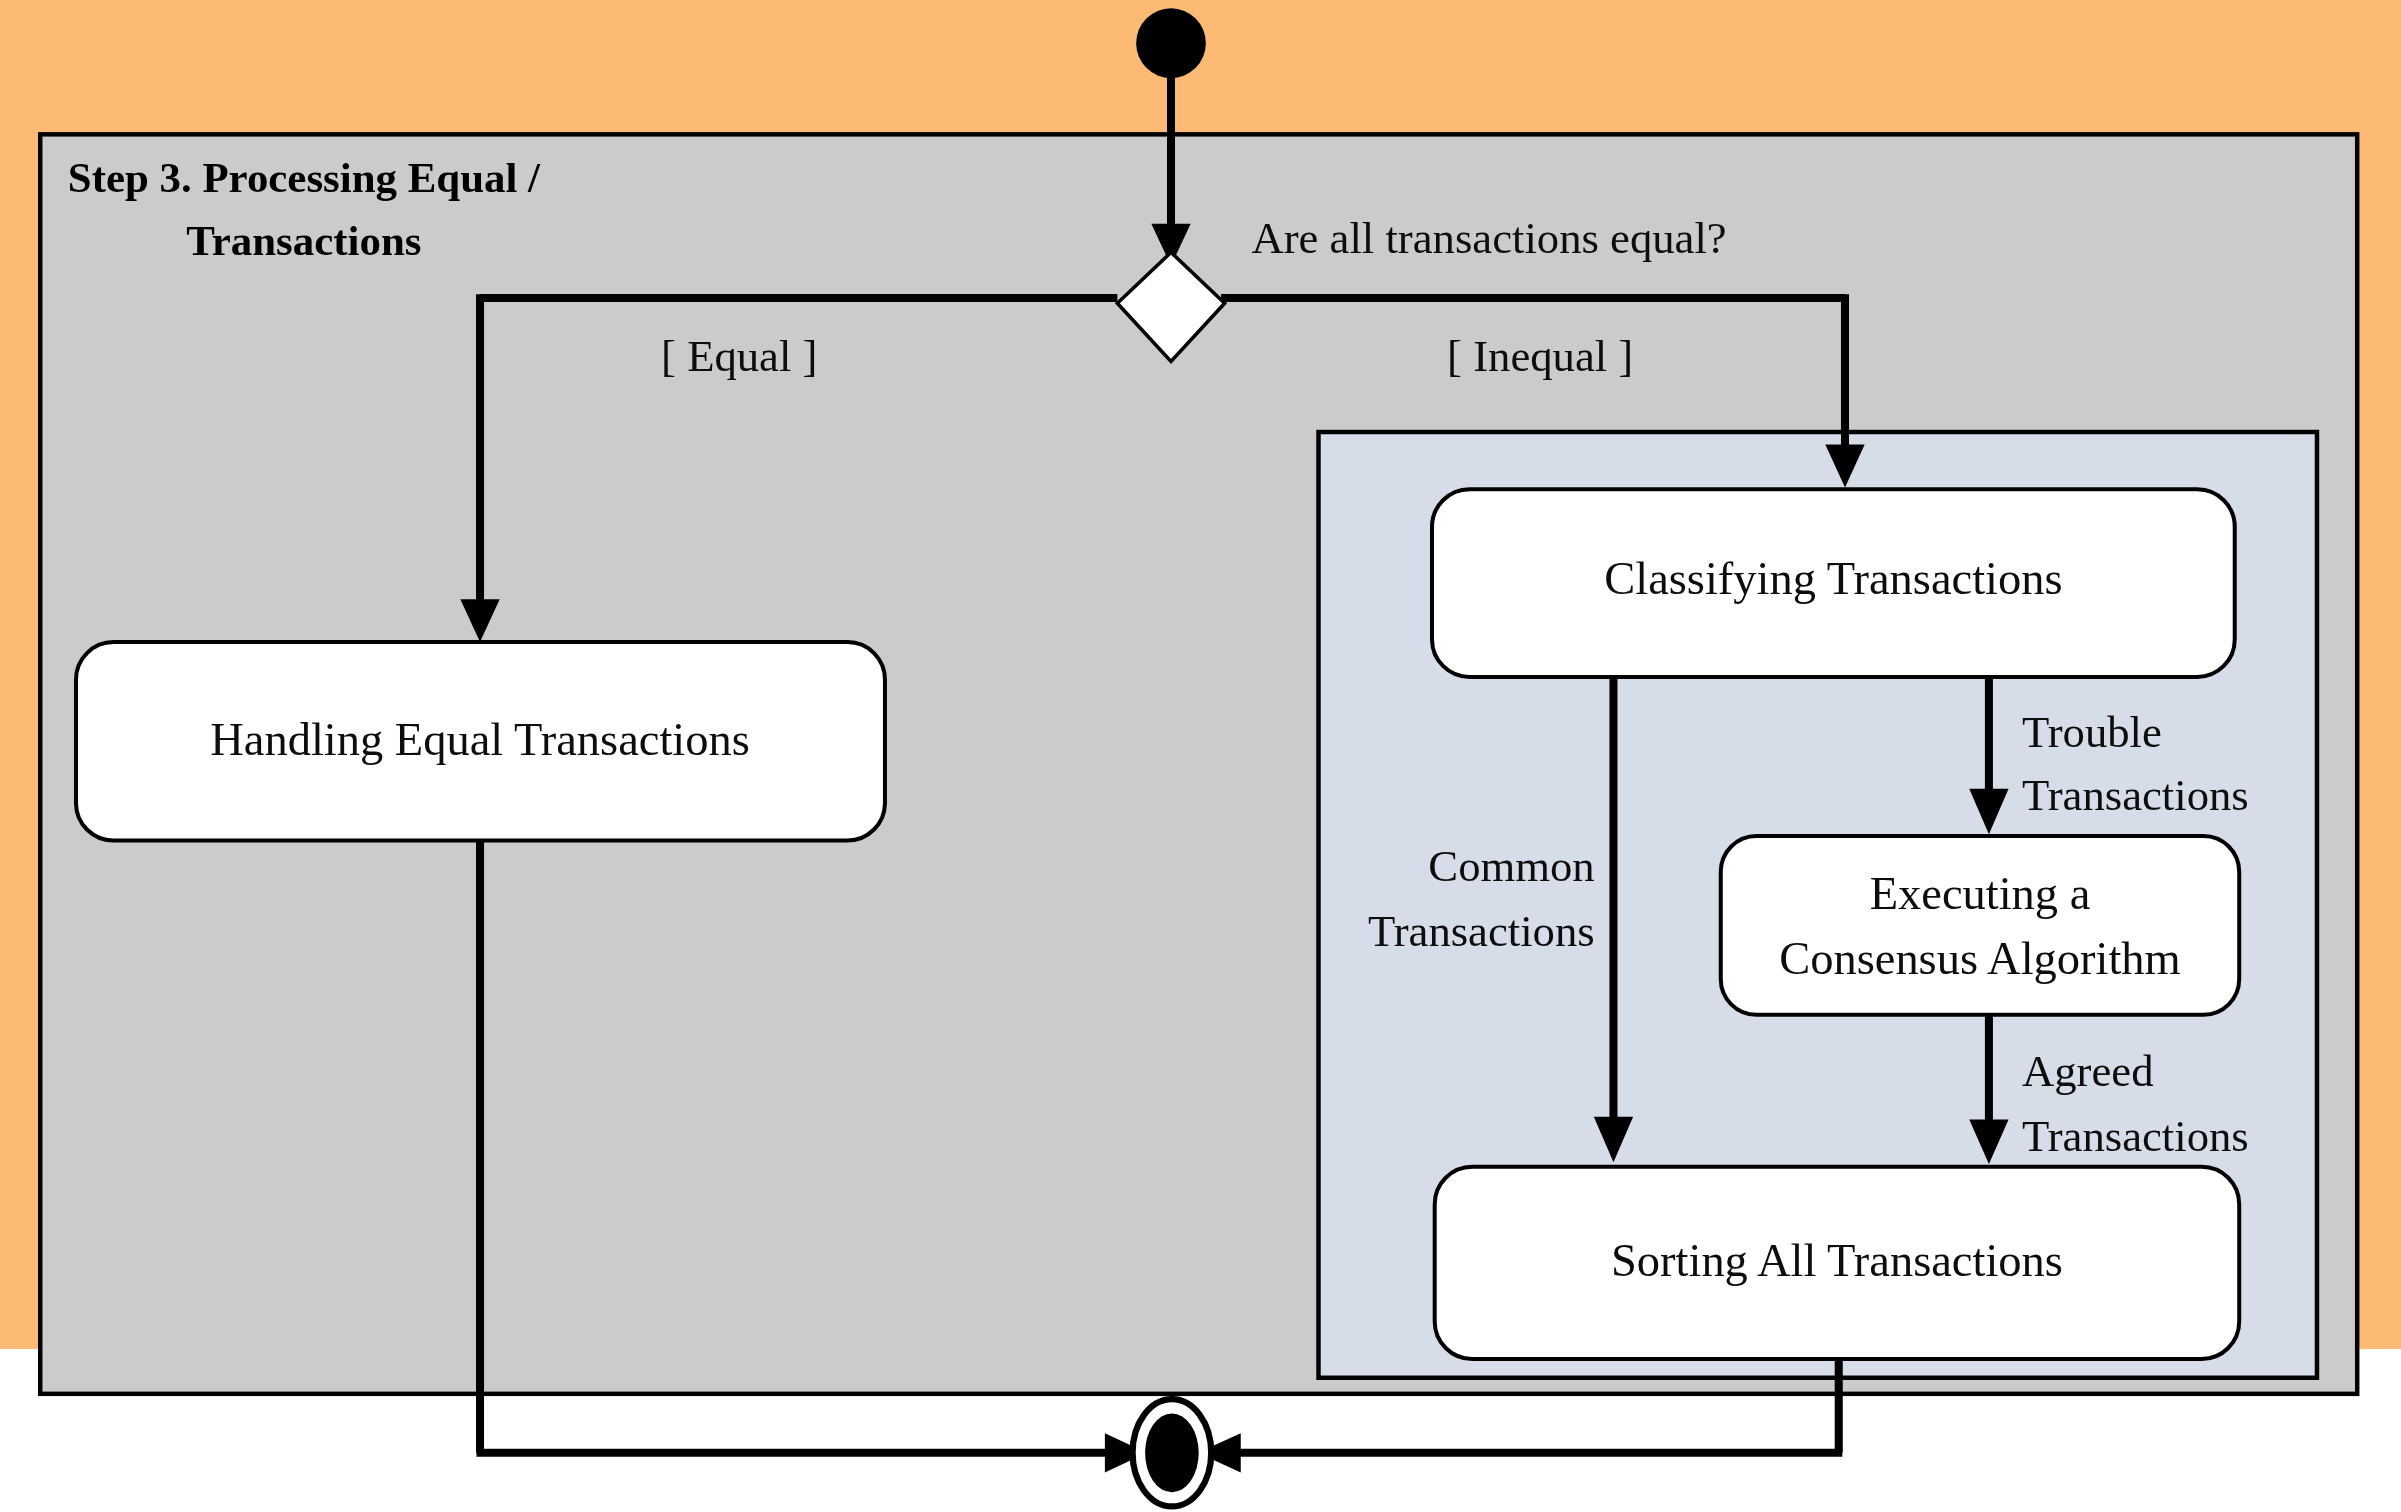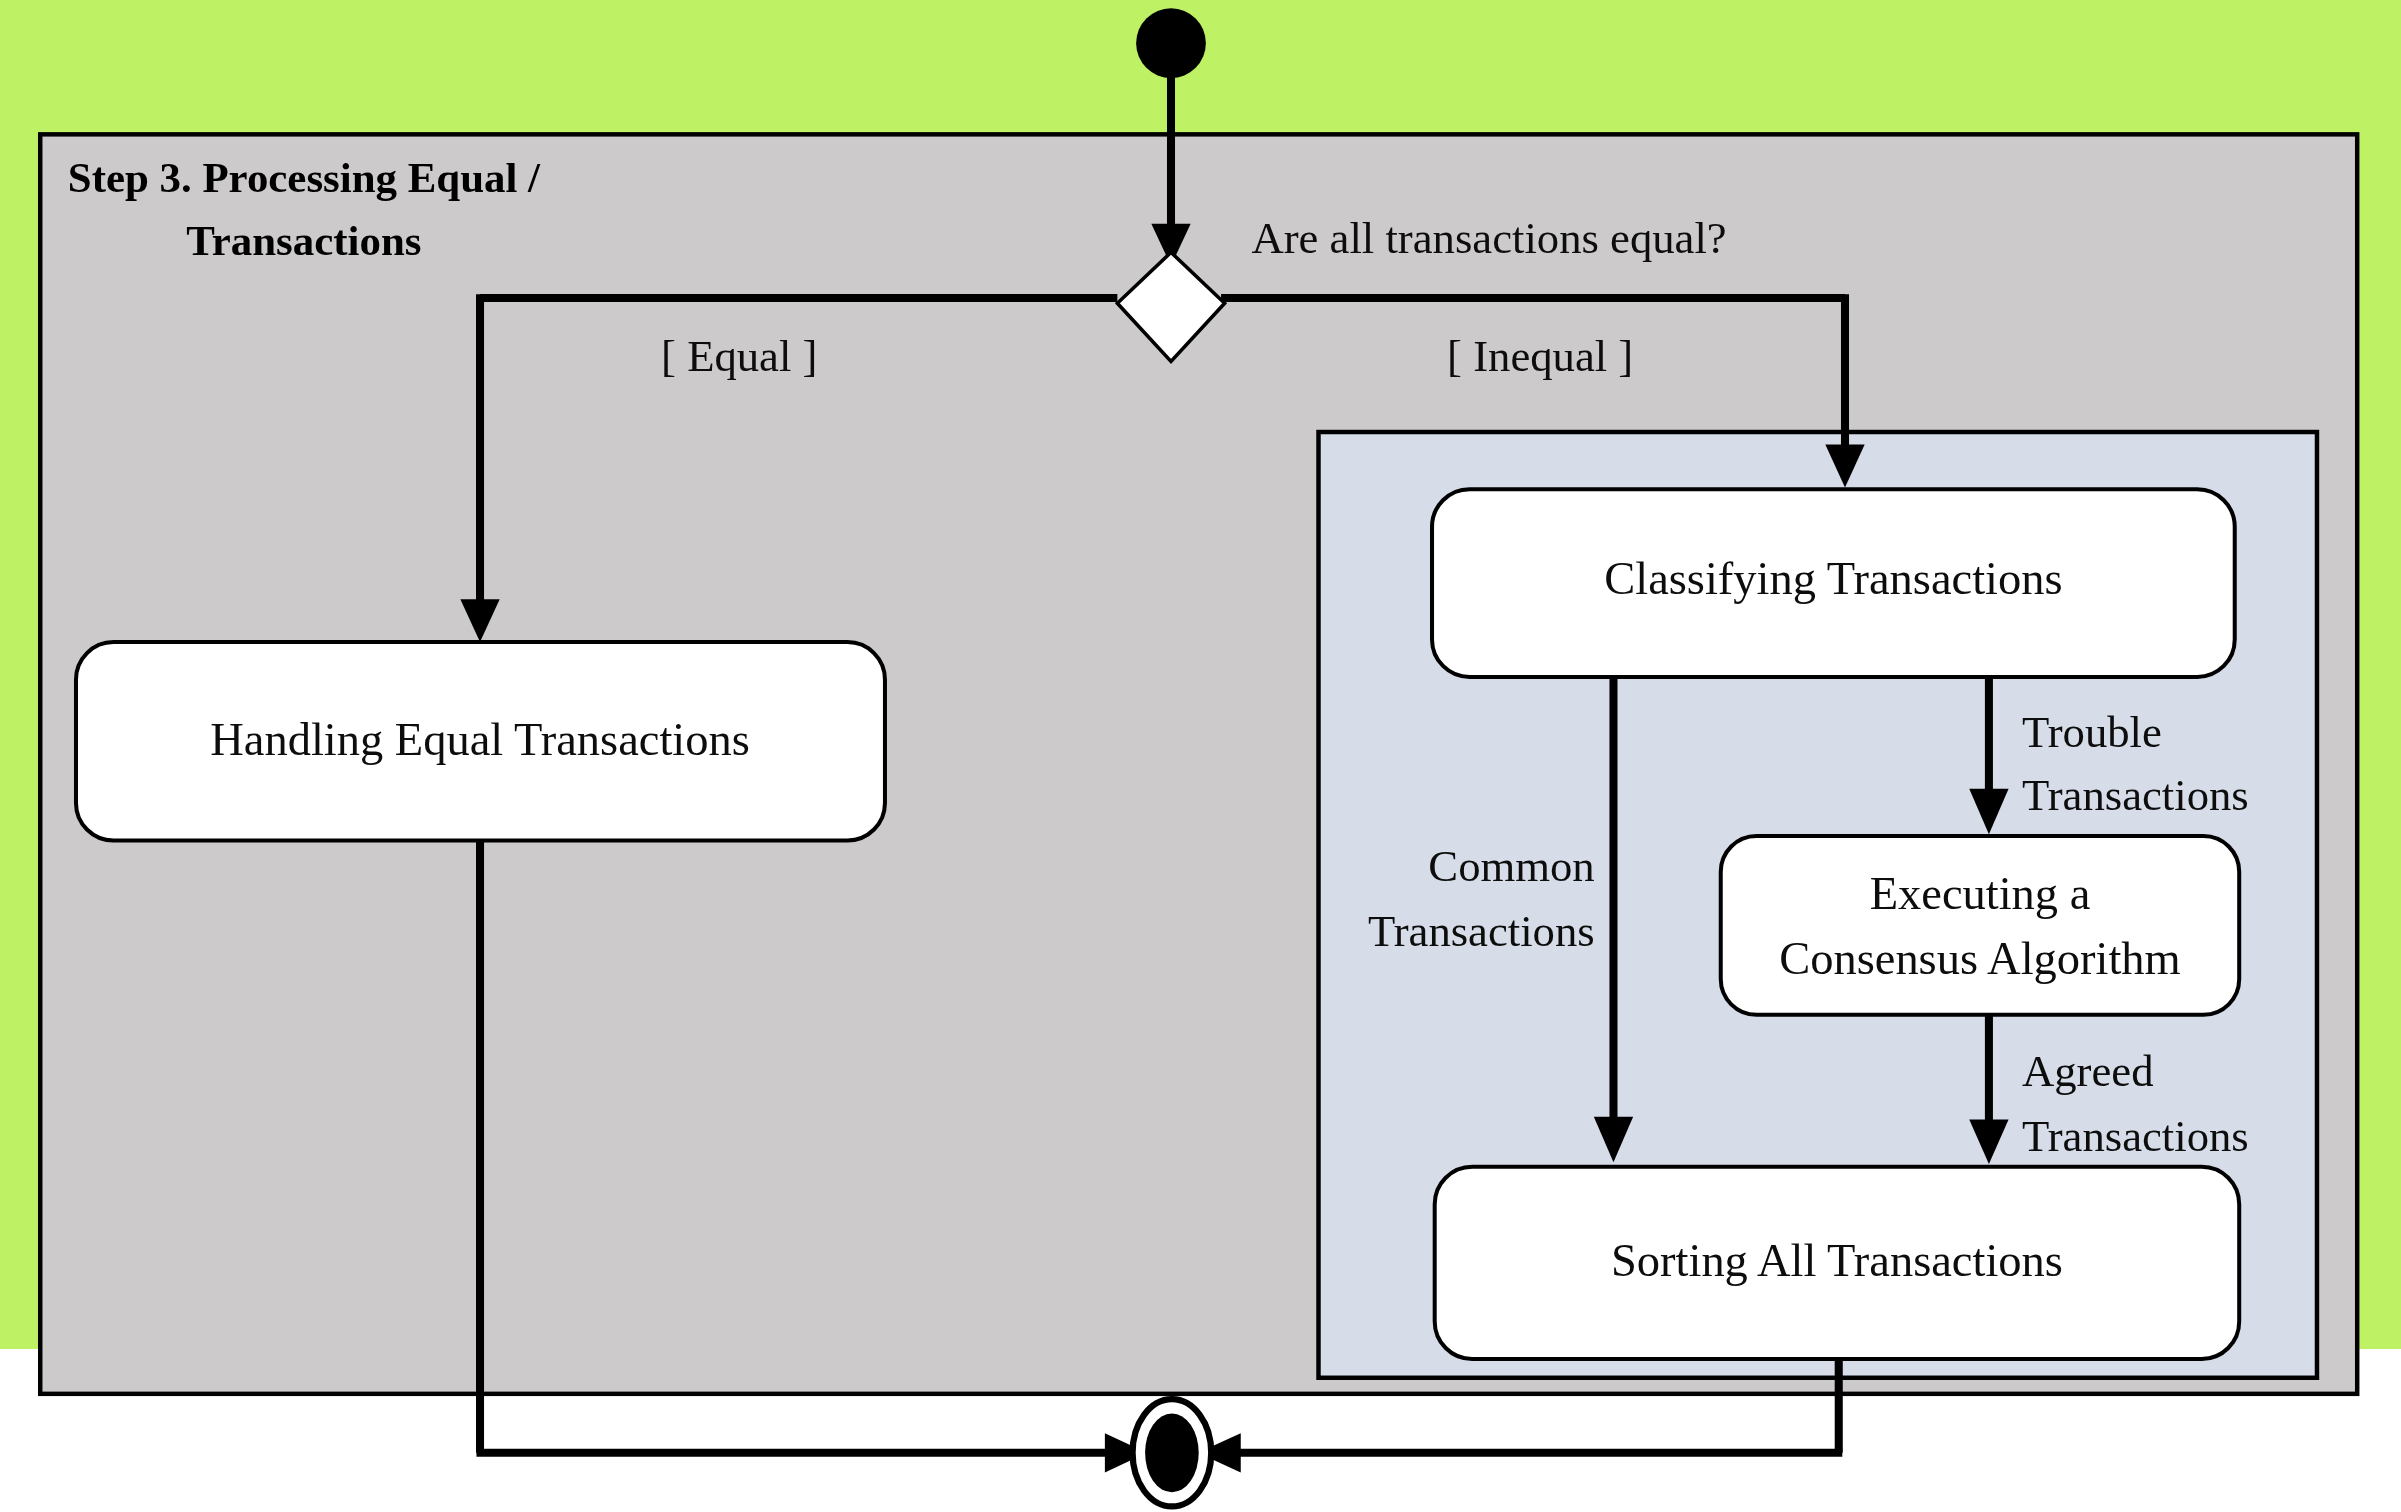--- a/index.html
+++ b/index.html
@@ -10,21 +10,21 @@
   body {
     width: 2401px;
     height: 1513px;
     font-family: "Liberation Serif", "DejaVu Serif", serif;
     overflow: hidden;
   }
   #diagram-root {
     position: relative;
     width: 2401px;
     height: 1349px;
-    background: #bef264;
+    background: #fdba74;
   }
   svg#uml-canvas {
     display: block;
     width: 2401px;
     height: 1513px;
   }
   .node-label {
     font-family: "Liberation Serif", "DejaVu Serif", serif;
     fill: #0d0d0d;
     font-size: 52px;

